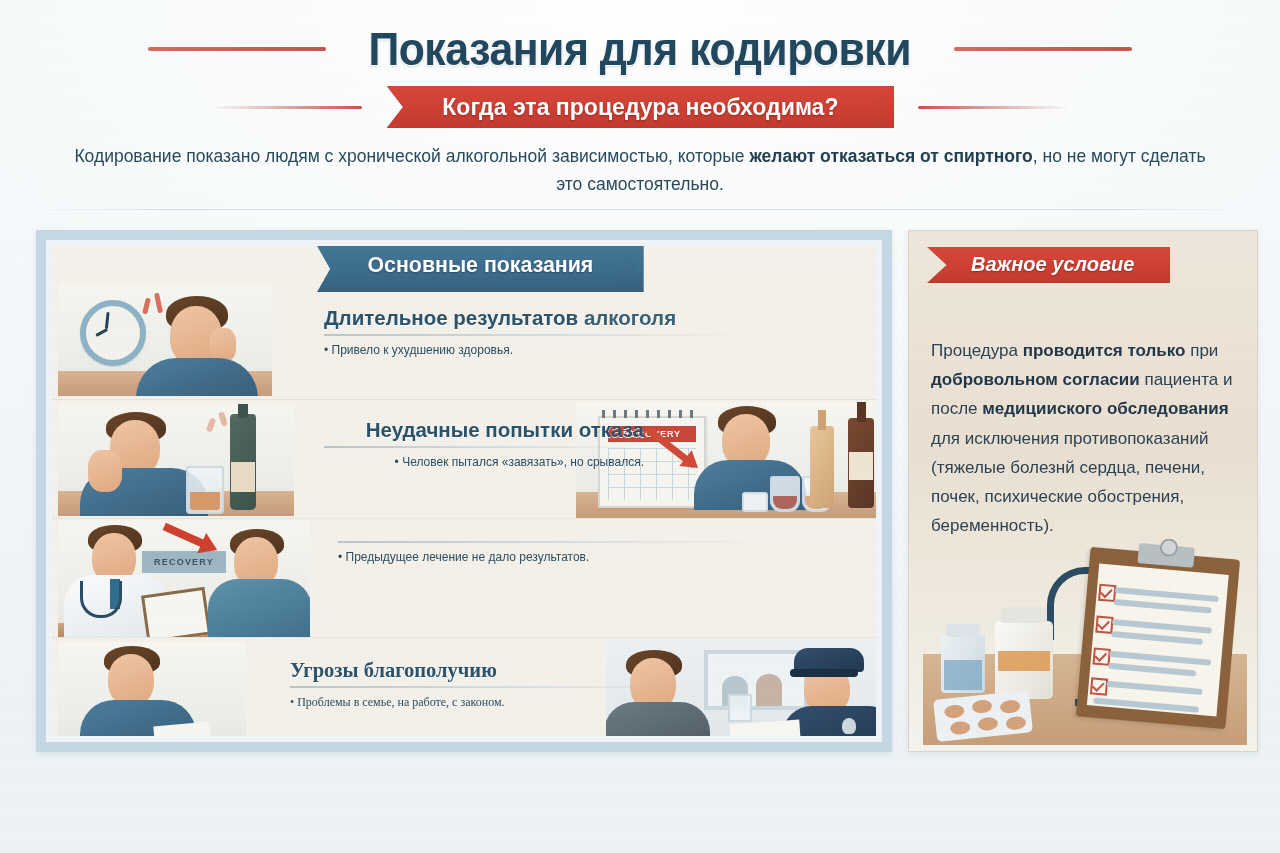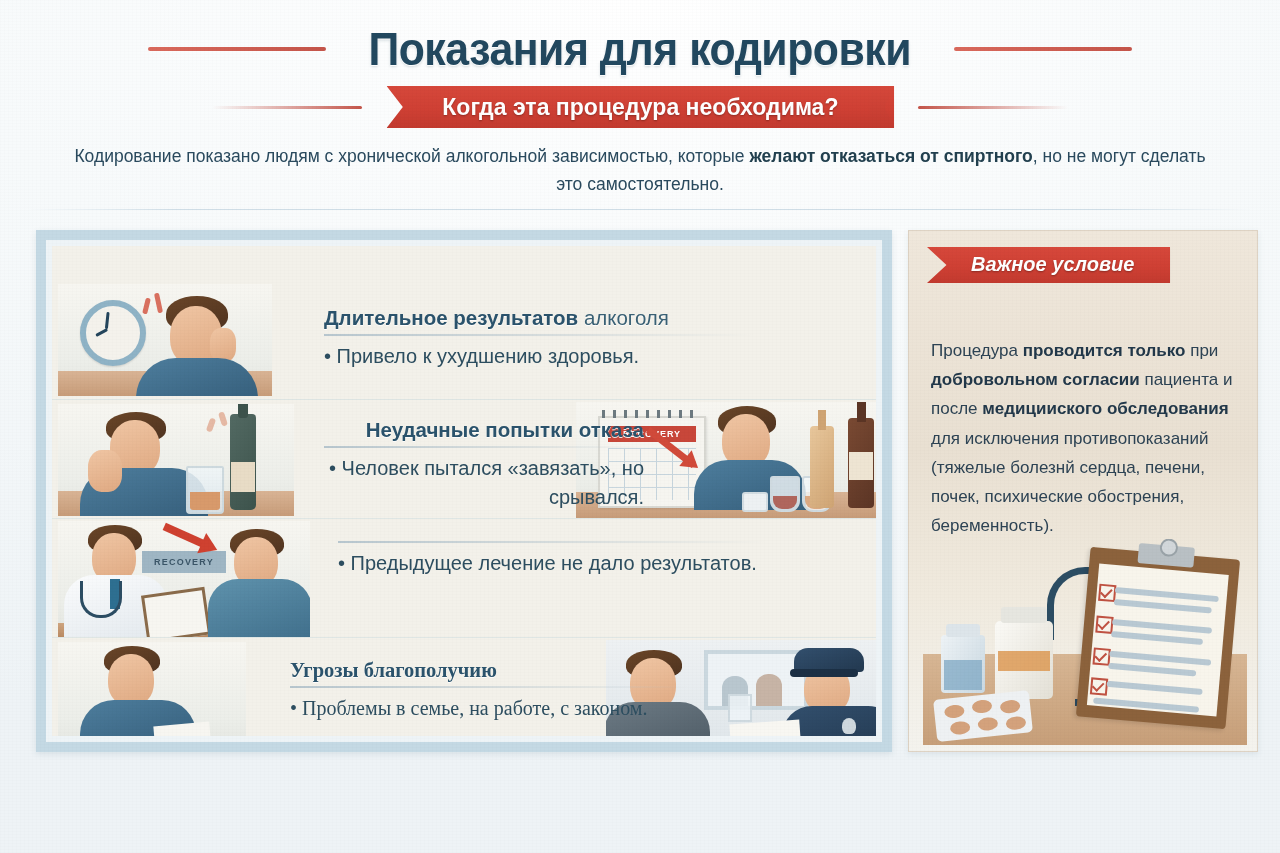--- a/index.html
+++ b/index.html
@@ -97,23 +97,23 @@
   .ribbon-blue span{position:relative;z-index:2;display:block;}
 
   .items{position:absolute;left:0;top:34px;width:844px;height:476px;}
   .item{position:relative;height:119px;box-sizing:border-box;}
   .item + .item{border-top:1px solid #dfe6e4;}
   .item .txt{position:absolute;z-index:6;}
   .item h3{
     margin:0 0 3px 0;font-size:20.5px;font-weight:700;color:#2b536c;line-height:1.2;
     white-space:nowrap;text-shadow:0 1px 0 rgba(255,255,255,.85);
   }
-  .item h3 .lite{font-weight:400;color:#3a6175;}
+  .item h3 .lite{font-weight:700;color:#3a6175;}
   .item .underline{height:2px;background:linear-gradient(90deg,#b7c6ce,rgba(183,198,206,0));margin-bottom:6px;}
-  .item p{margin:0;font-size:20px;line-height:1.45;color:#2d4e60;}
+  .item p{margin:0;font-size:12px;line-height:1.45;color:#2d4e60;}
 
   
   .ill{position:absolute;z-index:2;overflow:hidden;}
   .wallpaper{background:linear-gradient(180deg,#f7f6f1 0%,#eceee9 70%,#e3e5e0 100%);}
   .desk{position:absolute;left:0;right:0;bottom:0;height:22%;background:linear-gradient(180deg,#d9b495,#c79c79);}
   .skin{background:linear-gradient(160deg,#f0c6a4,#dfa982);}
   .hair{background:linear-gradient(160deg,#6b4628,#4e3320);}
   .shirt-blue{background:linear-gradient(160deg,#4e7e9e,#365f7c);}
   .shirt-teal{background:linear-gradient(160deg,#5f93ad,#41708d);}
   .coat{background:linear-gradient(160deg,#fbfcfd,#e3e9ee);}
@@ -284,20 +284,25 @@
   </div>
 
   <div class="hdr-sep"></div>
 </div>
 
 <div class="stage">
 
   <div class="panel-main">
     <div class="inner">
 
+      <div class="ribbon-blue-wrap">
+        <div class="ribbon-blue">
+          <span>Основные показания</span>
+        </div>
+      </div>
 
       <div class="items">
 
         <div class="item">
           <div class="ill wallpaper" id="ill1">
             <div class="desk"></div>
             <div class="clock"></div>
             <div class="spark s1"></div>
             <div class="spark s2"></div>
             <div class="hair hairc"></div>

